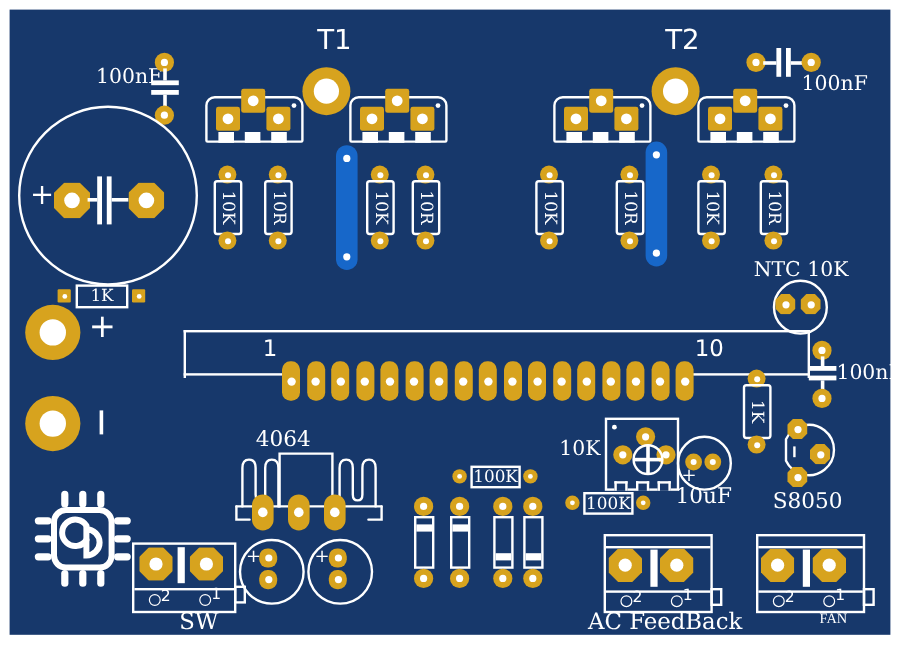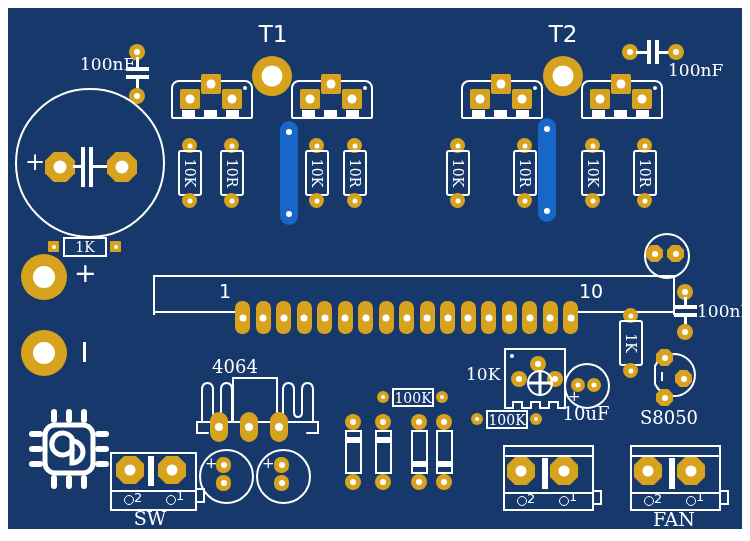--- a/index.html
+++ b/index.html
@@ -3,21 +3,21 @@
 <meta charset="utf-8">
 <style>
   :root{ --gold:#d7a31e; --navy:#17386b; --silk:#ffffff; --blue:#1767c9; }
   html,body{margin:0;padding:0;background:#fff;}
   .page{position:relative;width:750px;height:541px;background:#ffffff;overflow:hidden;
         font-family:"DejaVu Serif",serif;}
   .board{position:absolute;left:8px;top:8px;width:734px;height:521px;background:var(--navy);}
   .abs{position:absolute;}
   .lbl{position:absolute;color:#fff;white-space:nowrap;line-height:1.1;}
   .sans{font-family:"DejaVu Sans",sans-serif;}
-  .ctr{text-align:center;}
+  .ctr{text-align:right;}
 
   
   .pad{position:absolute;background:var(--gold);}
   .pad::after{content:"";position:absolute;left:50%;top:50%;transform:translate(-50%,-50%);
               width:var(--hole,7px);height:var(--hole,7px);background:#fff;border-radius:50%;}
   .p12{width:12px;height:12px;--hole:4px;border-radius:50%;}
   .p14{width:14px;height:14px;--hole:5px;border-radius:50%;}
   .p15{width:15px;height:15px;--hole:5px;border-radius:50%;}
   .p16{width:16px;height:16px;--hole:6px;border-radius:50%;}
   .sq11{width:11px;height:11px;--hole:4px;border-radius:1px;}
@@ -236,20 +236,21 @@
   <div class="caph" style="left:622px;top:40px;width:62px;">
     <div class="pad p16" style="left:0;top:4px;"></div>
     <div class="lead" style="left:14px;width:11px;"></div>
     <div class="plate" style="left:25px;"></div>
     <div class="plate" style="left:33px;"></div>
     <div class="lead" style="left:37px;width:11px;"></div>
     <div class="pad p16" style="left:46px;top:4px;"></div>
   </div>
   <span class="lbl" style="left:668px;top:61px;font-size:17px;">100nF</span>
 
+  <span class="lbl ctr" style="left:612px;top:216px;width:95px;font-size:17px;">NTC 10K</span>
   <div class="circle" style="left:644px;top:233px;width:42px;height:42px;"></div>
   <div class="pad oct oct17" style="left:646px;top:245px;"></div>
   <div class="pad oct oct17" style="left:667px;top:245px;"></div>
 
   <div class="module">
     <span class="lbl sans" style="left:64px;top:4px;font-size:19px;">1</span>
     <span class="lbl sans" style="left:424px;top:4px;font-size:19px;">10</span>
     <div class="seg" style="left:-2px;top:34px;width:82px;"></div>
     <div class="seg" style="left:420px;top:34px;width:100px;"></div>
   </div>
@@ -405,34 +406,35 @@
     <div class="pad oct oct28" style="left:2px;top:10px;"></div>
     <div class="bar" style="left:37px;top:11px;height:31px;"></div>
     <div class="pad oct oct28" style="left:45px;top:10px;"></div>
     <div class="strip" style="top:45px;"></div>
     <div class="c" style="left:12px;top:49px;"></div>
     <span class="d" style="left:22px;top:44px;">2</span>
     <div class="c" style="left:54px;top:49px;"></div>
     <span class="d" style="left:64px;top:42px;">1</span>
     <div class="tab" style="top:43px;"></div>
   </div>
+  <span class="lbl ctr" style="left:490px;top:508px;width:112px;font-size:19px;">AC FeedBack</span>
 
   <div class="term" style="left:630px;top:445px;width:87px;height:62px;">
     <div class="topline" style="top:8px;"></div>
     <div class="pad oct oct28" style="left:2px;top:10px;"></div>
     <div class="bar" style="left:37px;top:11px;height:31px;"></div>
     <div class="pad oct oct28" style="left:45px;top:10px;"></div>
     <div class="strip" style="top:45px;"></div>
     <div class="c" style="left:12px;top:49px;"></div>
     <span class="d" style="left:22px;top:44px;">2</span>
     <div class="c" style="left:54px;top:49px;"></div>
     <span class="d" style="left:64px;top:42px;">1</span>
     <div class="tab" style="top:43px;"></div>
   </div>
-  <span class="lbl ctr" style="left:642px;top:509px;width:64px;font-size:19px;">FAN</span>
+  <span class="lbl ctr" style="left:642px;top:509px;width:64px;font-size:12px;font-family:Liberation Serif, serif;">FAN</span>
 
   <svg width="86" height="86" viewBox="0 0 86 86" style="position:absolute;left:26px;top:406px;">
     <g stroke="#fff" fill="none" stroke-linecap="round">
       <rect x="19" y="19" width="48" height="48" rx="10" stroke-width="5"></rect>
       <g stroke-width="6">
         <path d="M28,6 V14"></path>
           <path d="M43,6 V14"></path>
           <path d="M58,6 V14"></path>
         <path d="M28,72 V80"></path>
           <path d="M43,72 V80"></path>

